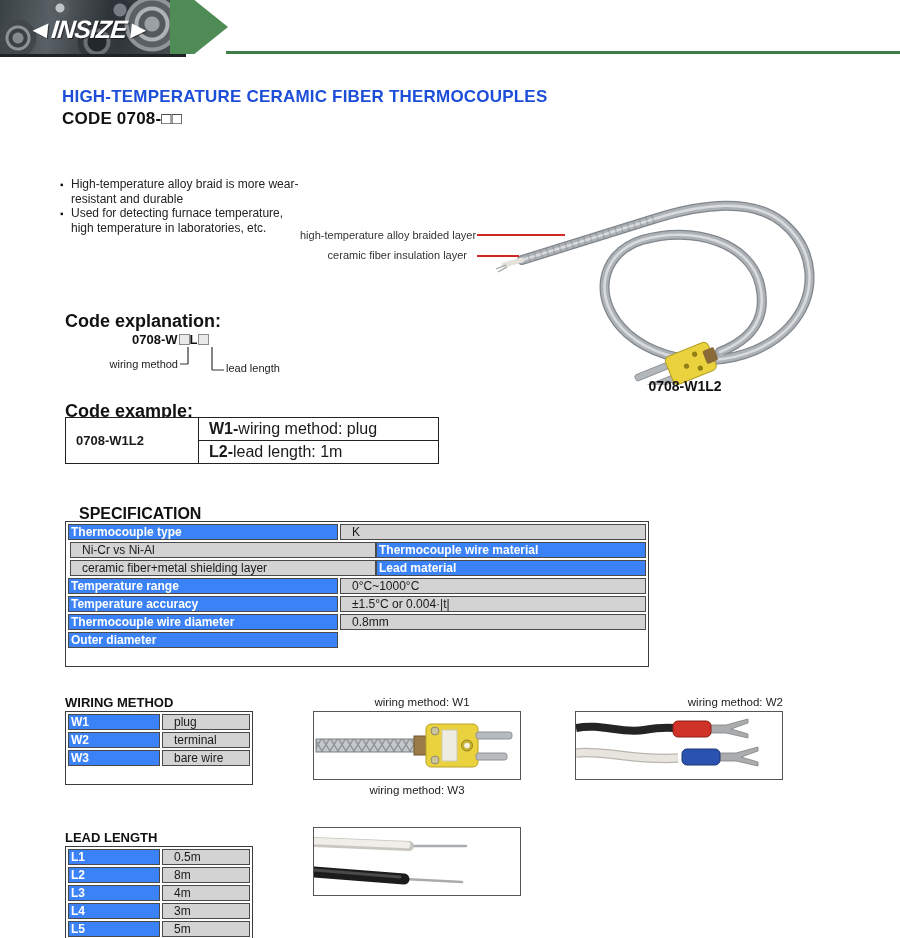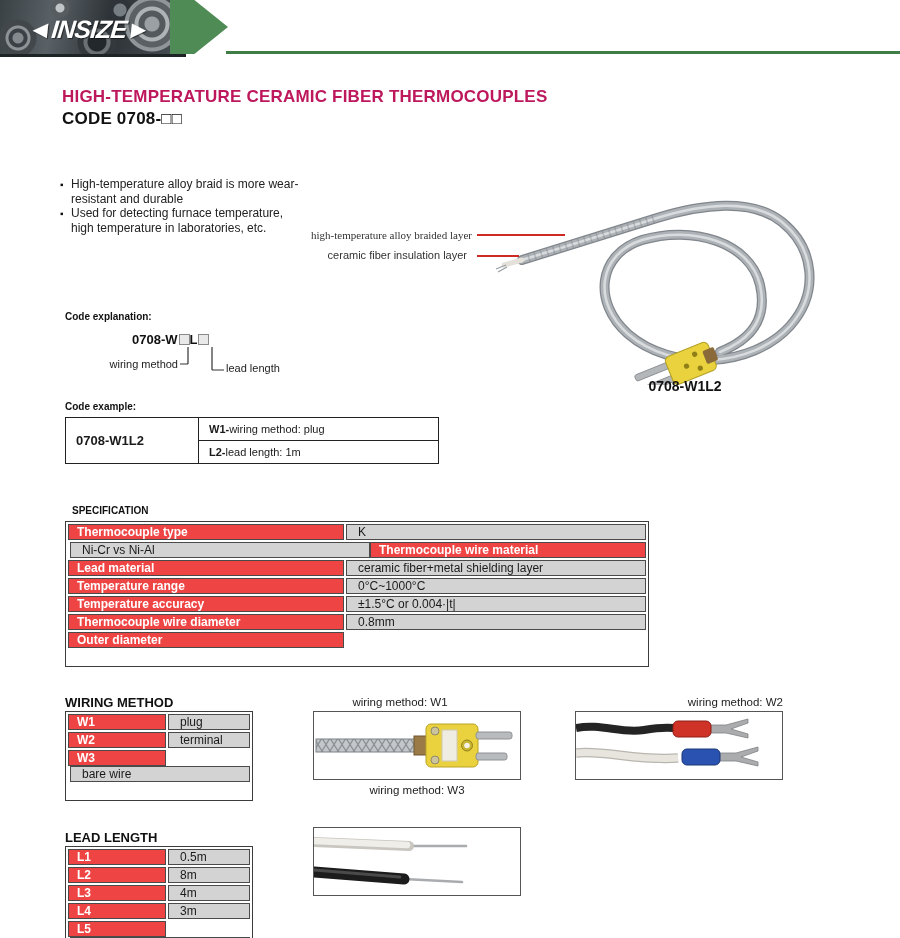--- a/index.html
+++ b/index.html
@@ -15,58 +15,58 @@
       radial-gradient(circle at 152px 24px, #9aa0a4 0 7px, #53595d 8px 13px, #aeb3b6 14px 17px, #5a6064 18px 23px, #8f9598 24px 27px, rgba(0,0,0,0) 28px),
       radial-gradient(circle at 120px 10px, #767d83 0 6px, #2e3439 7px 11px, rgba(0,0,0,0) 12px),
       linear-gradient(100deg,#3a4145 0%,#5a6166 28%,#2c3236 58%,#4a5156 100%);}
   .chevron{position:absolute;left:170px;top:0;width:58px;height:54px;background:#4e8b55;
     -webkit-clip-path:polygon(0 0,42% 0,100% 50%,42% 100%,0 100%);clip-path:polygon(0 0,42% 0,100% 50%,42% 100%,0 100%);}
   .logo{position:absolute;left:28px;top:15px;font-size:25px;font-weight:bold;font-style:italic;
     color:#fff;letter-spacing:-1px;transform:skewX(-6deg);text-shadow:1px 1px 1px rgba(0,0,0,.55);white-space:nowrap;}
   .header-rule{position:absolute;left:226px;top:51px;right:0;height:3px;background:#3f7d46;}
 
   
-  .title1{position:absolute;left:62px;top:87px;font-size:17px;font-weight:bold;color:#be185d;letter-spacing:.2px;}
+  .title1{position:absolute;left:62px;top:87px;font-size:17px;font-weight:bold;color:#1d4ed8;letter-spacing:.2px;}
   .title2{position:absolute;left:62px;top:109px;font-size:17px;font-weight:bold;color:#111;letter-spacing:.2px;}
 
   
   .features{position:absolute;left:60px;top:177px;width:240px;}
   .feat{display:flex;font-size:12px;line-height:14.5px;color:#222;}
   .feat .b{width:11px;font-size:10px;line-height:15px;color:#111;}
   .feat .t{flex:1;}
 
   
   .prod-svg{position:absolute;left:452px;top:180px;}
   .callout{position:absolute;font-size:11px;color:#333;text-align:right;white-space:nowrap;}
   .callout-line{position:absolute;height:1.5px;background:#cc2a22;}
   .model-caption{position:absolute;left:620px;top:378px;width:130px;text-align:center;
     font-size:14px;font-weight:bold;color:#111;}
 
   
-  .sub-head{position:absolute;font-size:10px;font-weight:bold;color:#111;}
+  .sub-head{position:absolute;font-size:18px;font-weight:bold;color:#111;}
   .code-str{position:absolute;left:132px;top:332px;font-size:13px;font-weight:bold;color:#111;white-space:nowrap;}
   .ph-box{display:inline-block;width:9px;height:9px;background:#e9e9e9;border:1px solid #8a8a8a;vertical-align:-1px;margin-left:1px;}
   .conn{position:absolute;left:180px;top:347px;}
   .expl-label{position:absolute;font-size:11px;color:#222;white-space:nowrap;}
 
   
   .ce-table{position:absolute;left:65px;top:417px;width:372px;border:1.5px solid #222;display:flex;background:#fff;}
   .ce-code{width:122px;border-right:1.5px solid #222;display:flex;align-items:center;padding-left:10px;
     font-weight:bold;font-size:13px;}
   .ce-rows{flex:1;}
-  .ce-row{height:22px;line-height:22px;padding-left:10px;font-size:11px;}
+  .ce-row{height:22px;line-height:22px;padding-left:10px;font-size:16px;}
   .ce-row:first-child{border-bottom:1.5px solid #222;}
   .ce-row b{font-weight:bold;}
 
   
   .gtable{position:absolute;border:1.5px solid #3c3c3c;background:#fff;padding:2px;}
   .grow{display:flex;margin-bottom:2px;}
-  .grow:last-child{margin-bottom:16px;flex-direction:column;}
+  .grow:last-child{margin-bottom:16px;}
   .gcell{height:14px;line-height:14px;font-size:12px;border:1px solid #4a4a4a;}
-  .glabel{background:#ef4444;color:#fff;font-weight:bold;padding-left:8px;}
+  .glabel{background:#3b82f6;color:#fff;font-weight:bold;padding-left:2px;}
   .gvalue{background:#d3d3d3;color:#1a1a1a;padding-left:11px;margin-left:2px;flex:1;}
   .spec{left:65px;top:521px;width:578px;}
   .spec .glabel{width:266px;}
   .small-t .glabel{width:88px;}
   .small-t{width:182px;}
   .wiring{left:65px;top:711px;}
   .lead{left:65px;top:846px;}
 
   
   .fig-cap{position:absolute;width:208px;text-align:center;font-size:11.5px;color:#222;}
@@ -112,21 +112,21 @@
     <g transform="translate(262,174) rotate(-22)">
       <rect x="-82" y="-10" width="36" height="6.5" rx="2" fill="#b4b7ba" stroke="#83888c" stroke-width=".8"></rect>
       <rect x="-76" y="4" width="30" height="6.5" rx="2" fill="#b4b7ba" stroke="#83888c" stroke-width=".8"></rect>
       <rect x="-48" y="-15" width="46" height="30" rx="5" fill="#e9d23e" stroke="#b3a025" stroke-width="1"></rect>
       <rect x="-10" y="-7" width="12" height="14" rx="2" fill="#8a6a38"></rect>
       <circle cx="-18" cy="-7" r="2.6" fill="#8f7f16"></circle>
       <circle cx="-30" cy="1" r="2.6" fill="#8f7f16"></circle>
       <circle cx="-18" cy="8" r="2.6" fill="#8f7f16"></circle>
     </g>
   </svg>
-  <div class="callout" style="left:300px;top:229px;width:172px;font-family:Liberation Serif, serif;">high-temperature alloy braided layer</div>
+  <div class="callout" style="left:300px;top:229px;width:172px;">high-temperature alloy braided layer</div>
   <div class="callout-line" style="left:477px;top:234px;width:88px;"></div>
   <div class="callout" style="left:295px;top:249px;width:172px;">ceramic fiber insulation layer</div>
   <div class="callout-line" style="left:477px;top:255px;width:42px;"></div>
   <div class="model-caption">0708-W1L2</div>
 
   <div class="sub-head" style="left:65px;top:311px;">Code explanation:</div>
   <div class="code-str">
     <span>0708-W</span><span class="ph-box"></span><span>L</span><span class="ph-box"></span>
   </div>
   <svg class="conn" width="60" height="28" viewBox="0 0 60 28">
@@ -137,33 +137,33 @@
 
   <div class="sub-head" style="left:65px;top:401px;">Code example:</div>
   <div class="ce-table">
     <div class="ce-code">0708-W1L2</div>
     <div class="ce-rows">
       <div class="ce-row"><b>W1-</b><span>wiring method: plug</span></div>
       <div class="ce-row"><b>L2-</b><span>lead length: 1m</span></div>
     </div>
   </div>
 
-  <div class="sub-head" style="left:72px;top:505px;font-size:10px;">SPECIFICATION</div>
+  <div class="sub-head" style="left:79px;top:505px;font-size:16px;">SPECIFICATION</div>
   <div class="gtable spec">
     <div class="grow">
         <span class="gcell glabel">Thermocouple type</span>
         <span class="gcell gvalue">K</span>
       </div>
     <div class="grow">
         <span class="gcell gvalue">Ni-Cr vs Ni-Al</span>
         <span class="gcell glabel">Thermocouple wire material</span>
       </div>
     <div class="grow">
+        <span class="gcell gvalue">ceramic fiber+metal shielding layer</span>
         <span class="gcell glabel">Lead material</span>
-        <span class="gcell gvalue">ceramic fiber+metal shielding layer</span>
       </div>
     <div class="grow">
         <span class="gcell glabel">Temperature range</span>
         <span class="gcell gvalue">0°C~1000°C</span>
       </div>
     <div class="grow">
         <span class="gcell glabel">Temperature accuracy</span>
         <span class="gcell gvalue">±1.5°C or 0.004·|t|</span>
       </div>
     <div class="grow">
@@ -184,21 +184,21 @@
     <div class="grow">
         <span class="gcell glabel">W2</span>
         <span class="gcell gvalue">terminal</span>
       </div>
     <div class="grow">
         <span class="gcell glabel">W3</span>
         <span class="gcell gvalue">bare wire</span>
       </div>
   </div>
 
-  <div class="fig-cap" style="left:296px;top:696px;">wiring method: W1</div>
+  <div class="fig-cap" style="left:318px;top:696px;">wiring method: W1</div>
   <div class="fig-box" style="left:313px;top:711px;">
     <svg width="206" height="67" viewBox="0 0 206 67">
       <defs>
         <pattern id="braidPat" width="8" height="13" patternUnits="userSpaceOnUse">
           <rect width="8" height="13" fill="#c3c7ca"></rect>
           <path d="M0 0 L8 13 M8 0 L0 13" stroke="#8e9398" stroke-width="1.4"></path>
         </pattern>
       </defs>
       <g>
         <rect x="2" y="27" width="100" height="13" fill="url(#braidPat)" stroke="#7d8287" stroke-width="1"></rect>

